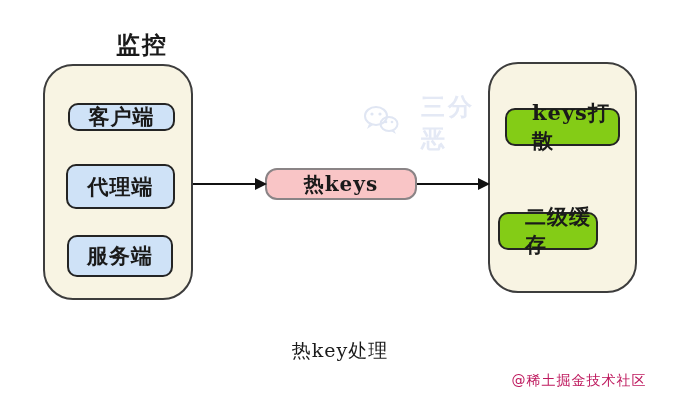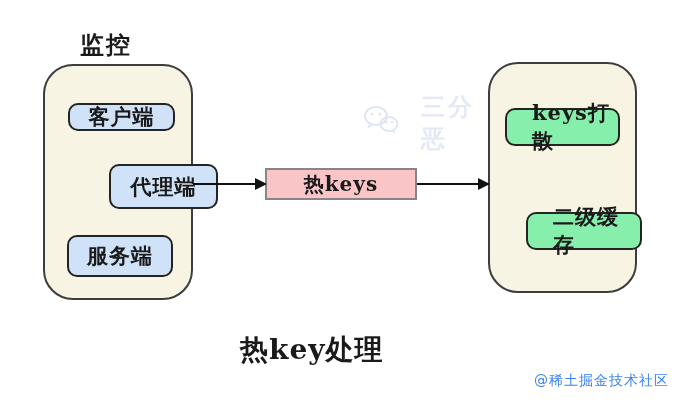--- a/index.html
+++ b/index.html
@@ -2,60 +2,60 @@
 <html><head>
 <meta charset="utf-8">
 <style>
   html,body{margin:0;padding:0;background:#ffffff;}
   .canvas{
     position:relative;width:677px;height:401px;background:#ffffff;overflow:hidden;
     font-family:"DejaVu Serif","Liberation Serif",serif;color:#1a1a1a;
   }
   .abs{position:absolute;box-sizing:border-box;}
   .group-label{
-    left:80px;top:30px;width:80px;height:30px;
-    font-size:24px;font-weight:700;text-align:left;line-height:30px;letter-spacing:2px;
+    left:88px;top:30px;width:80px;height:30px;
+    font-size:24px;font-weight:700;text-align:right;line-height:30px;letter-spacing:2px;
   }
   .container{
     background:#f8f4e3;border:2px solid #3d3d3d;border-radius:30px;
   }
   .left-container{left:43px;top:64px;width:150px;height:236px;}
   .right-container{left:488px;top:62px;width:149px;height:231px;}
   .node{
     display:flex;align-items:center;justify-content:center;
     font-size:21px;font-weight:700;letter-spacing:1px;
     border:2px solid #242424;border-radius:10px;
   }
   .blue{background:#cfe2f7;}
-  .green{background:#86efac;padding-left:25px;}
+  .green{background:#84cc16;padding-left:25px;}
   .n-client{left:68px;top:103px;width:107px;height:28px;}
-  .n-proxy{left:66px;top:164px;width:109px;height:45px;margin-left:43px;}
+  .n-proxy{left:66px;top:164px;width:109px;height:45px;}
   .n-server{left:67px;top:235px;width:106px;height:42px;font-family:Liberation Serif, serif;}
   .n-scatter{left:505px;top:108px;width:115px;height:38px;}
-  .n-cache{left:526px;top:212px;width:116px;height:38px;}
+  .n-cache{left:498px;top:212px;width:100px;height:38px;}
   .hotkeys{
     left:265px;top:168px;width:152px;height:32px;
-    background:#f9c5c6;border:2px solid #8a8486;border-radius:0;
+    background:#f9c5c6;border:2px solid #8a8486;border-radius:12px;
     display:flex;align-items:center;justify-content:center;
     font-size:20px;font-weight:700;letter-spacing:1px;
   }
   .arrows{left:0;top:0;width:677px;height:401px;pointer-events:none;}
   .diagram-title{
     left:240px;top:332px;width:200px;height:36px;
-    font-size:28px;font-weight:700;line-height:36px;letter-spacing:1px;
+    font-size:19px;font-weight:400;text-align:center;line-height:36px;letter-spacing:1px;
   }
   .wm-center{
     left:362px;top:103px;width:120px;height:40px;
     display:flex;align-items:center;gap:21px;
     color:#e4e9f5;font-size:24px;font-weight:700;letter-spacing:3px;
   }
   .wm-bottom{
     right:8px;top:372px;width:180px;height:20px;
     font-family:"DejaVu Sans","Liberation Sans",sans-serif;
-    color:#3b82f6;font-size:14px;text-align:right;letter-spacing:1px;
+    color:#be185d;font-size:14px;text-align:center;letter-spacing:1px;
   }
 </style>
 </head>
 <body>
 
 <div class="canvas">
 
   <div class="abs wm-center">
     <span>
       <svg width="38" height="32" viewBox="0 0 38 32">

